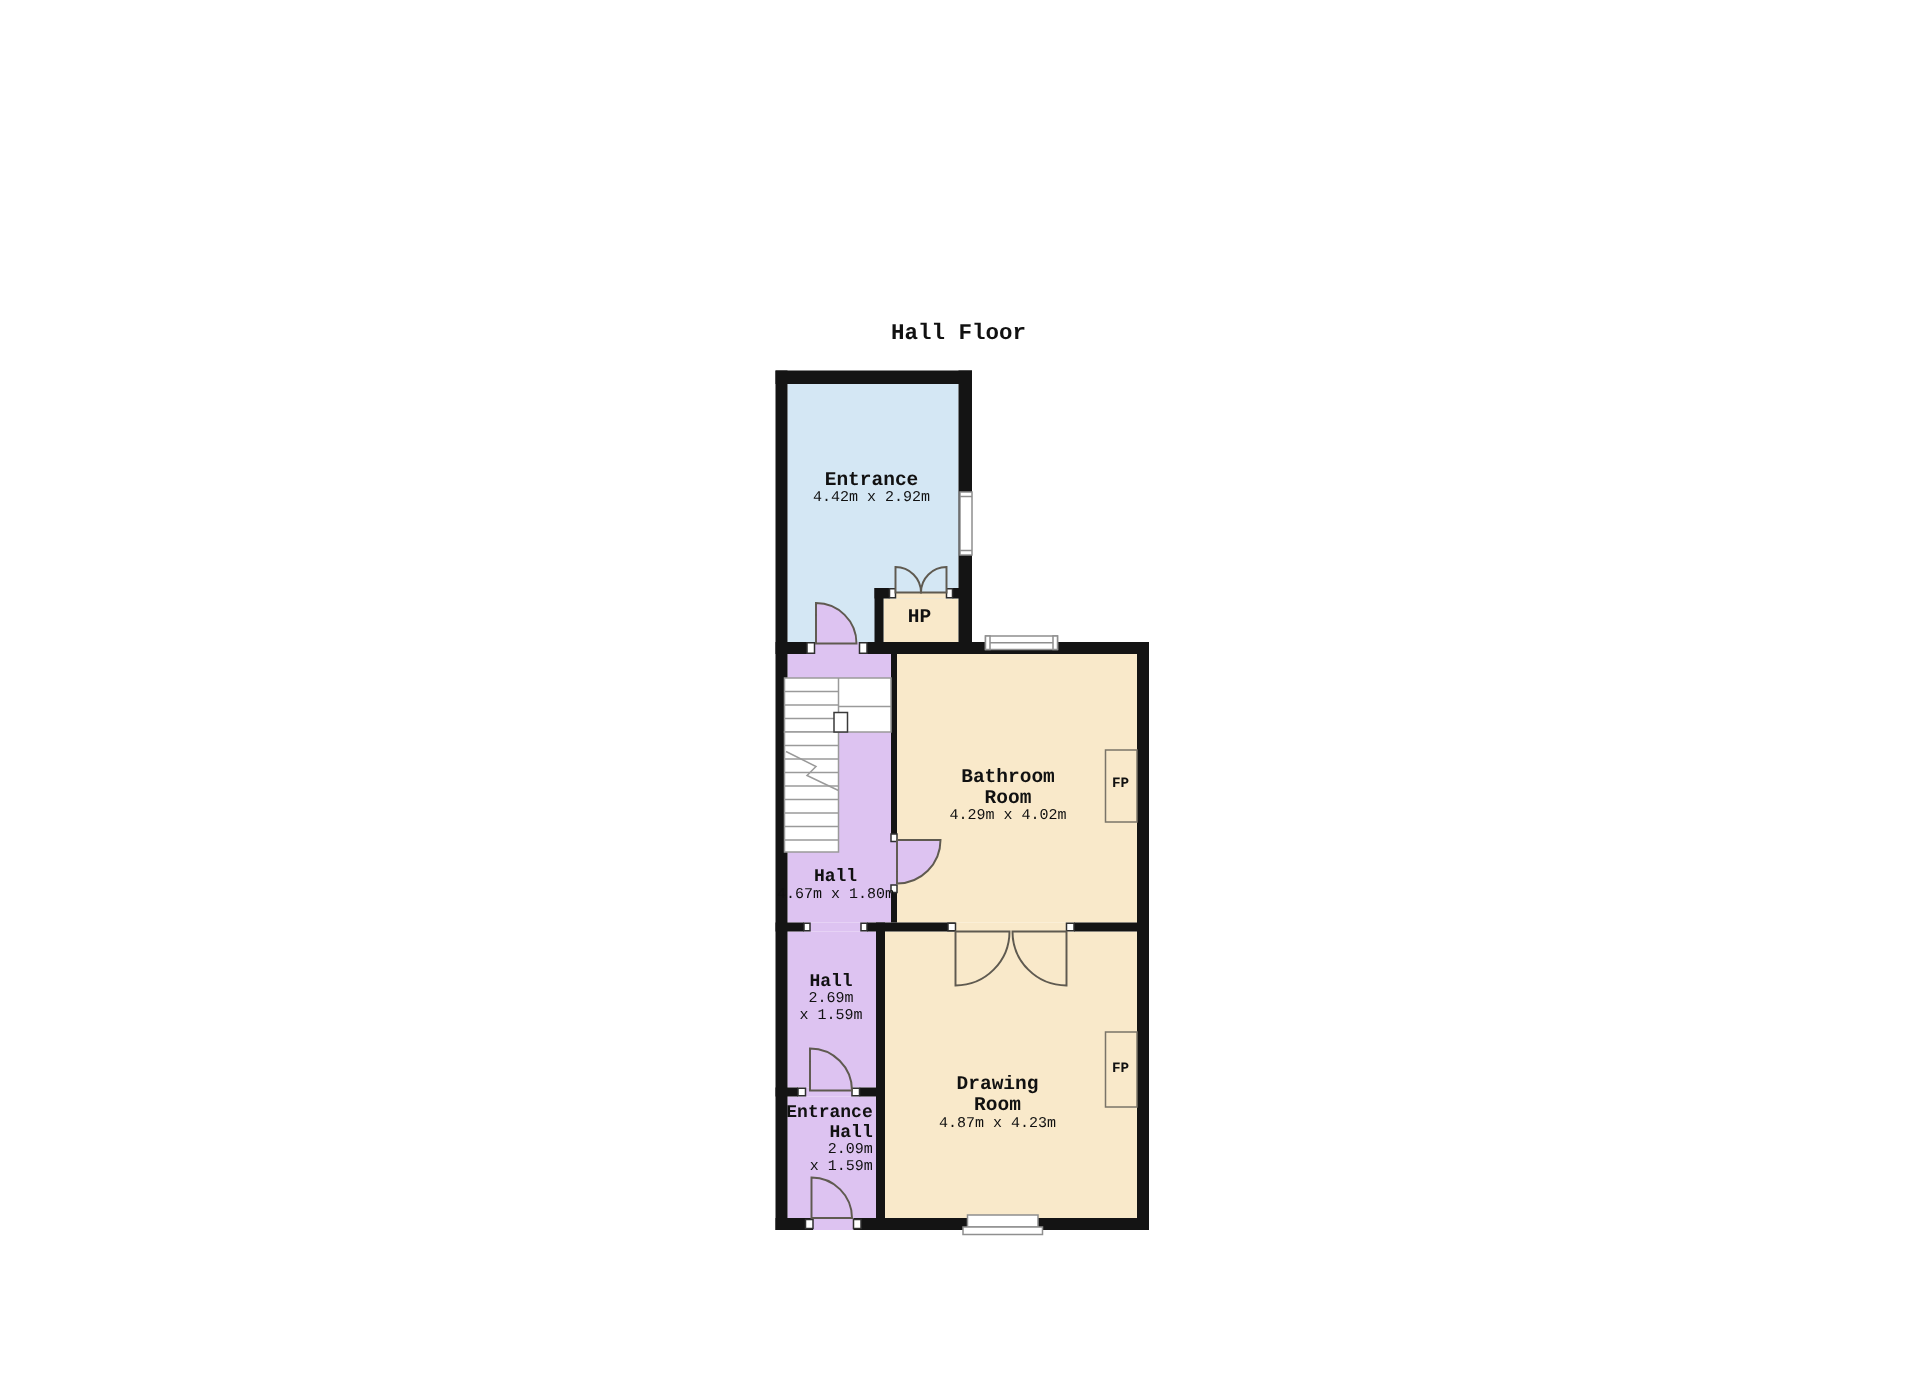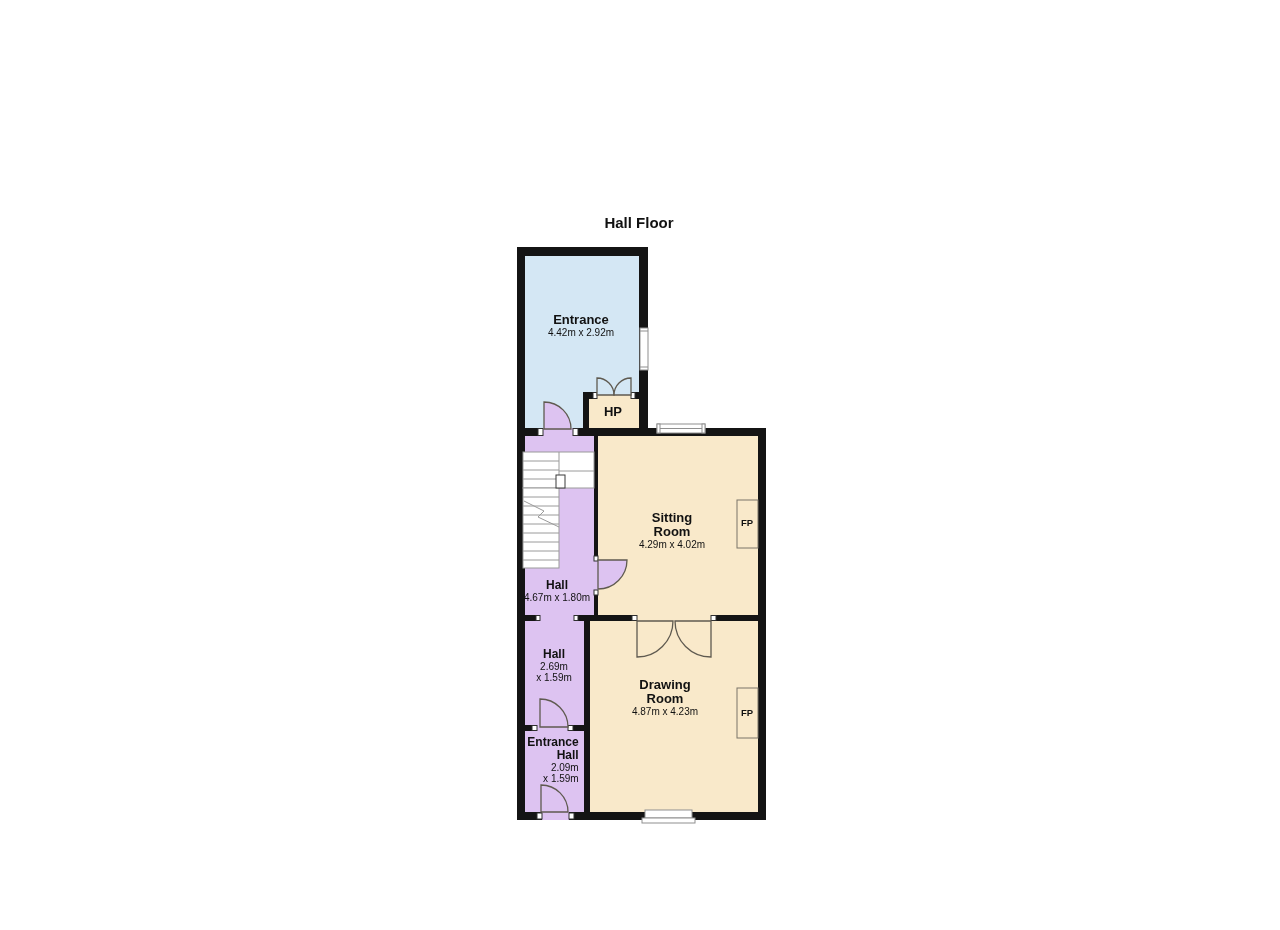--- a/index.html
+++ b/index.html
@@ -1,20 +1,20 @@
 <!DOCTYPE html>
 <html style="--c-background: #ffffff; --c-wall: #141414; --c-bathroom: #d4e7f4; --c-halls: #ddc3f1; --c-rooms-cream: #f9e9ca; --c-door-lines: #5f5a50; --c-window-lines: #8f8f8f; --c-stair-lines: #9a9a9a; --c-text: #111111;"><head>
 <meta charset="utf-8">
 <style>
   html,body { margin:0; padding:0; }
   .canvas {
     position:relative;
     width:1280px; height:930px;
     background:var(--c-background,#fff);
-    font-family:Liberation Sans, sans-serif;
+    font-family:Liberation Mono, monospace;
     overflow:hidden;
   }
   .plan-svg { position:absolute; left:0; top:0; }
 
   
   .f-bath  { fill:var(--c-bathroom); }
   .f-hall  { fill:var(--c-halls); }
   .f-room  { fill:var(--c-rooms-cream); }
   .f-wall  { fill:var(--c-wall); }
   .f-white { fill:#ffffff; }
@@ -165,21 +165,21 @@
   <div class="lbl title-lbl" style="left:639px; top:223px;">Hall Floor</div>
 
   <div class="lbl" style="left:581px; top:326px;">
     <span class="nm-lg">Entrance</span>
     <span class="dm">4.42m x 2.92m</span>
   </div>
 
   <div class="lbl hp-txt" style="left:613px; top:412px;">HP</div>
 
   <div class="lbl" style="left:672px; top:531px;">
-    <span class="nm-lg">Sitting</span>
+    <span class="nm-lg">Bathroom</span>
     <span class="nm-lg">Room</span>
     <span class="dm">4.29m x 4.02m</span>
   </div>
 
   <div class="lbl fp-txt" style="left:747px; top:523px;">FP</div>
 
   <div class="lbl" style="left:557px; top:591px;">
     <span class="nm">Hall</span>
     <span class="dm">4.67m x 1.80m</span>
   </div>
@@ -190,21 +190,21 @@
     <span class="dm" style="margin-top:0;">x 1.59m</span>
   </div>
 
   <div class="lbl" style="left:553px; top:760px;text-align:right;">
     <span class="nm">Entrance</span>
     <span class="nm">Hall</span>
     <span class="dm">2.09m</span>
     <span class="dm" style="margin-top:0;">x 1.59m</span>
   </div>
 
-  <div class="lbl" style="left:665px; top:698px;">
+  <div class="lbl" style="left:665px; top:736px;">
     <span class="nm-lg">Drawing</span>
     <span class="nm-lg">Room</span>
     <span class="dm">4.87m x 4.23m</span>
   </div>
 
   <div class="lbl fp-txt" style="left:747px; top:713px;">FP</div>
 
 </div>
 
 </body></html>

